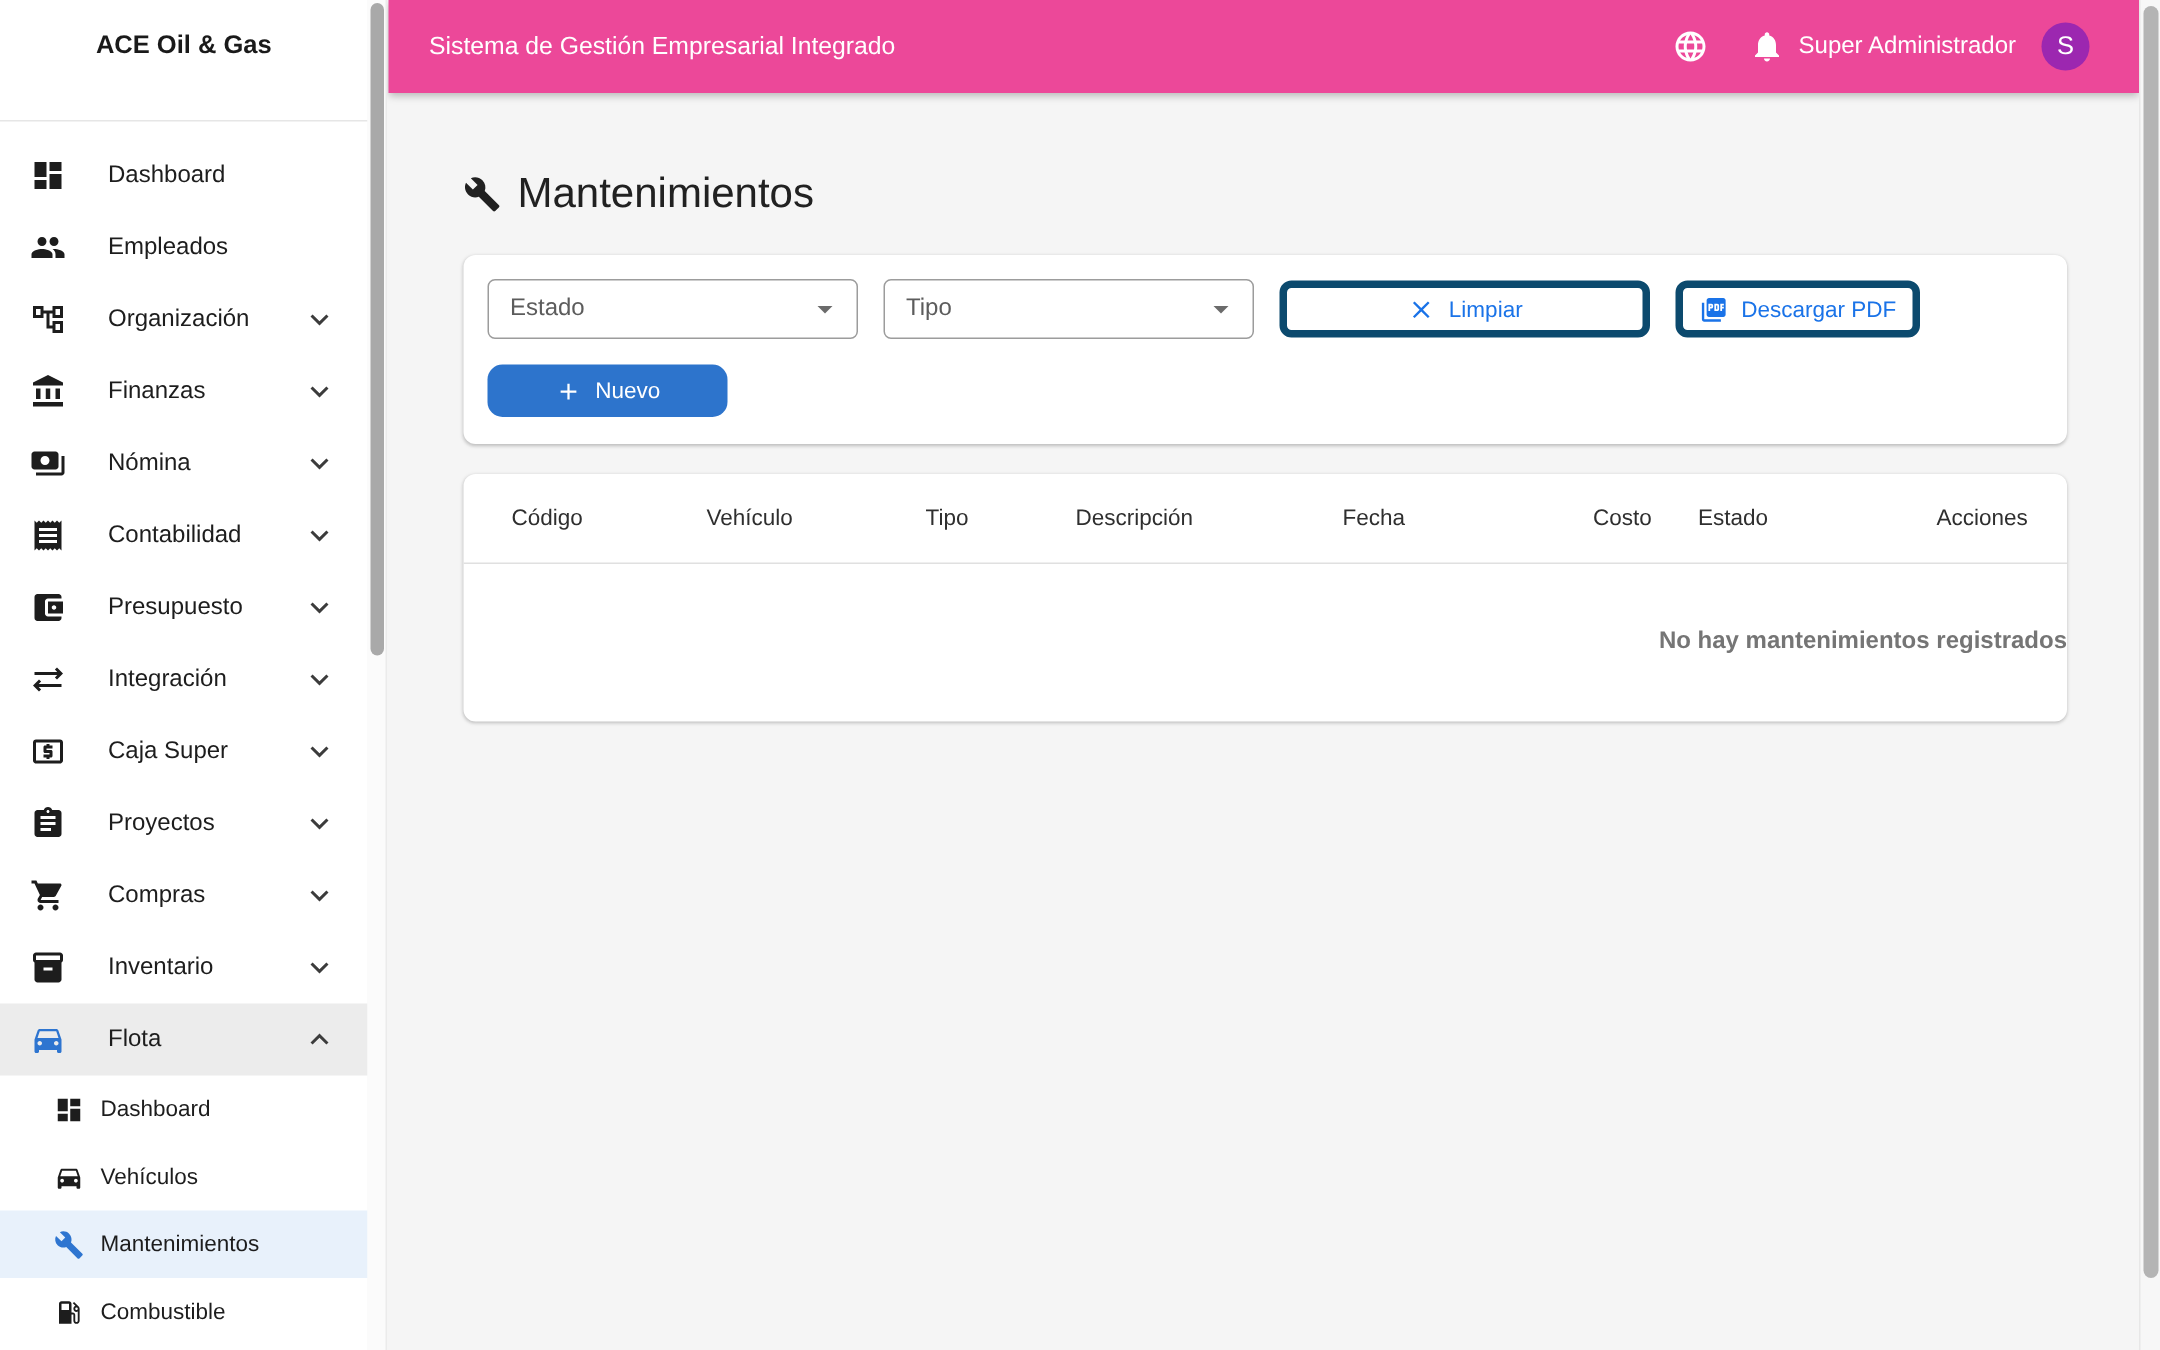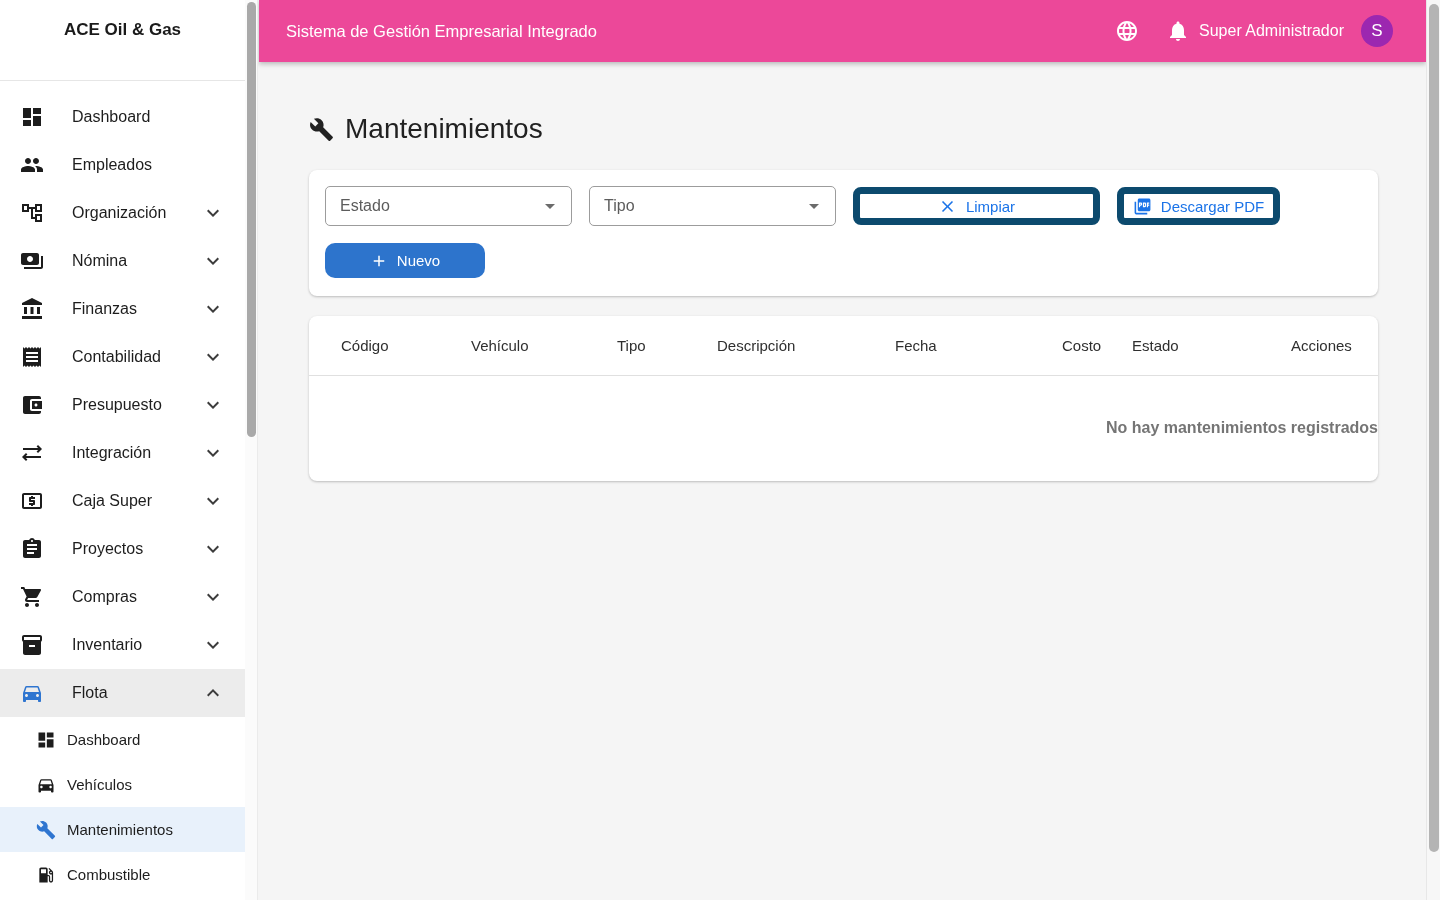--- a/index.html
+++ b/index.html
@@ -47,21 +47,21 @@
   .page-head .head-icon svg { width:25px; height:25px; display:block; }
   .page-title { font-size:28px; font-weight:400; color:#212121; }
 
   .card { background:#ffffff; border-radius:8px; box-shadow:0 1px 3px rgba(0,0,0,0.14), 0 1px 2px rgba(0,0,0,0.10); width:1069px; margin-left:50px; }
   .filter-card { margin-top:25px; padding:16px; height:126px; }
   .filter-row { display:flex; align-items:center; }
   .select { width:247px; height:40px; border:1px solid #9c9c9c; border-radius:5px; background:#fff; display:flex; align-items:center; padding:0 9px 0 14px; margin-right:17px; cursor:pointer; }
   .select-label { flex:1; font-size:16px; color:#5c5c5c; }
   .select-arrow { width:24px; height:24px; color:#6b6b6b; }
   .select-arrow svg { width:24px; height:24px; display:block; }
-  .btn-outline { height:38px; border:7px solid #0c4a6e; border-radius:8px; background:#fff; color:#1a73e8; font-size:15px; display:flex; align-items:center; justify-content:center; cursor:pointer; }
+  .btn-outline { height:38px; border:5px solid #0c4a6e; border-radius:8px; background:#fff; color:#1a73e8; font-size:15px; display:flex; align-items:center; justify-content:center; cursor:pointer; }
   .btn-limpiar { width:247px; margin-right:17px; }
   .btn-pdf { width:163px; }
   .btn-outline .b-icon { width:19px; height:19px; margin-right:9px; color:#1a73e8; }
   .btn-outline .b-icon svg { width:19px; height:19px; display:block; }
   .btn-primary { margin-top:17px; width:160px; height:35px; background:#2d74cc; border:none; border-radius:10px; color:#ffffff; font-size:15px; display:flex; align-items:center; justify-content:center; cursor:pointer; }
   .btn-primary .b-icon { width:18px; height:18px; margin-right:9px; color:#fff; }
   .btn-primary .b-icon svg { width:18px; height:18px; display:block; }
 
   .table-card { margin-top:20px; height:165px; overflow:hidden; }
   .thead { display:grid; grid-template-columns:130px 146px 100px 178px 167px 70px 159px 1fr; align-items:center; height:60px; padding:0 32px; border-bottom:1px solid #e0e0e0; }
@@ -110,38 +110,38 @@
       <span class="nav-chevron">
           <svg viewBox="0 0 24 24" fill="currentColor">
             <path d="M16.59 8.59 12 13.17 7.41 8.59 6 10l6 6 6-6z"></path>
           </svg>
         </span>
     </div>
 
     <div class="nav-item">
       <span class="nav-icon">
           <svg viewBox="0 0 24 24" fill="currentColor">
+            <path d="M4 10h3v7H4v-7zm6.5 0h3v7h-3v-7zM2 19h20v3H2v-3zm15-9h3v7h-3v-7zm-5-9L2 6v2h20V6L12 1z"></path>
+          </svg>
+        </span>
+      <span class="nav-label">Finanzas</span>
+      <span class="nav-chevron">
+          <svg viewBox="0 0 24 24" fill="currentColor">
+            <path d="M16.59 8.59 12 13.17 7.41 8.59 6 10l6 6 6-6z"></path>
+          </svg>
+        </span>
+    </div>
+
+    <div class="nav-item">
+      <span class="nav-icon">
+          <svg viewBox="0 0 24 24" fill="currentColor">
             <path d="M19 14V6c0-1.1-.9-2-2-2H3c-1.1 0-2 .9-2 2v8c0 1.1.9 2 2 2h14c1.1 0 2-.9 2-2zm-9-1c-1.66 0-3-1.34-3-3s1.34-3 3-3 3 1.34 3 3-1.34 3-3 3zm13-6v11c0 1.1-.9 2-2 2H4v-2h17V7h2z"></path>
           </svg>
         </span>
       <span class="nav-label">Nómina</span>
-      <span class="nav-chevron">
-          <svg viewBox="0 0 24 24" fill="currentColor">
-            <path d="M16.59 8.59 12 13.17 7.41 8.59 6 10l6 6 6-6z"></path>
-          </svg>
-        </span>
-    </div>
-
-    <div class="nav-item">
-      <span class="nav-icon">
-          <svg viewBox="0 0 24 24" fill="currentColor">
-            <path d="M4 10h3v7H4v-7zm6.5 0h3v7h-3v-7zM2 19h20v3H2v-3zm15-9h3v7h-3v-7zm-5-9L2 6v2h20V6L12 1z"></path>
-          </svg>
-        </span>
-      <span class="nav-label">Finanzas</span>
       <span class="nav-chevron">
           <svg viewBox="0 0 24 24" fill="currentColor">
             <path d="M16.59 8.59 12 13.17 7.41 8.59 6 10l6 6 6-6z"></path>
           </svg>
         </span>
     </div>
 
     <div class="nav-item">
       <span class="nav-icon">
           <svg viewBox="0 0 24 24" fill="currentColor">

